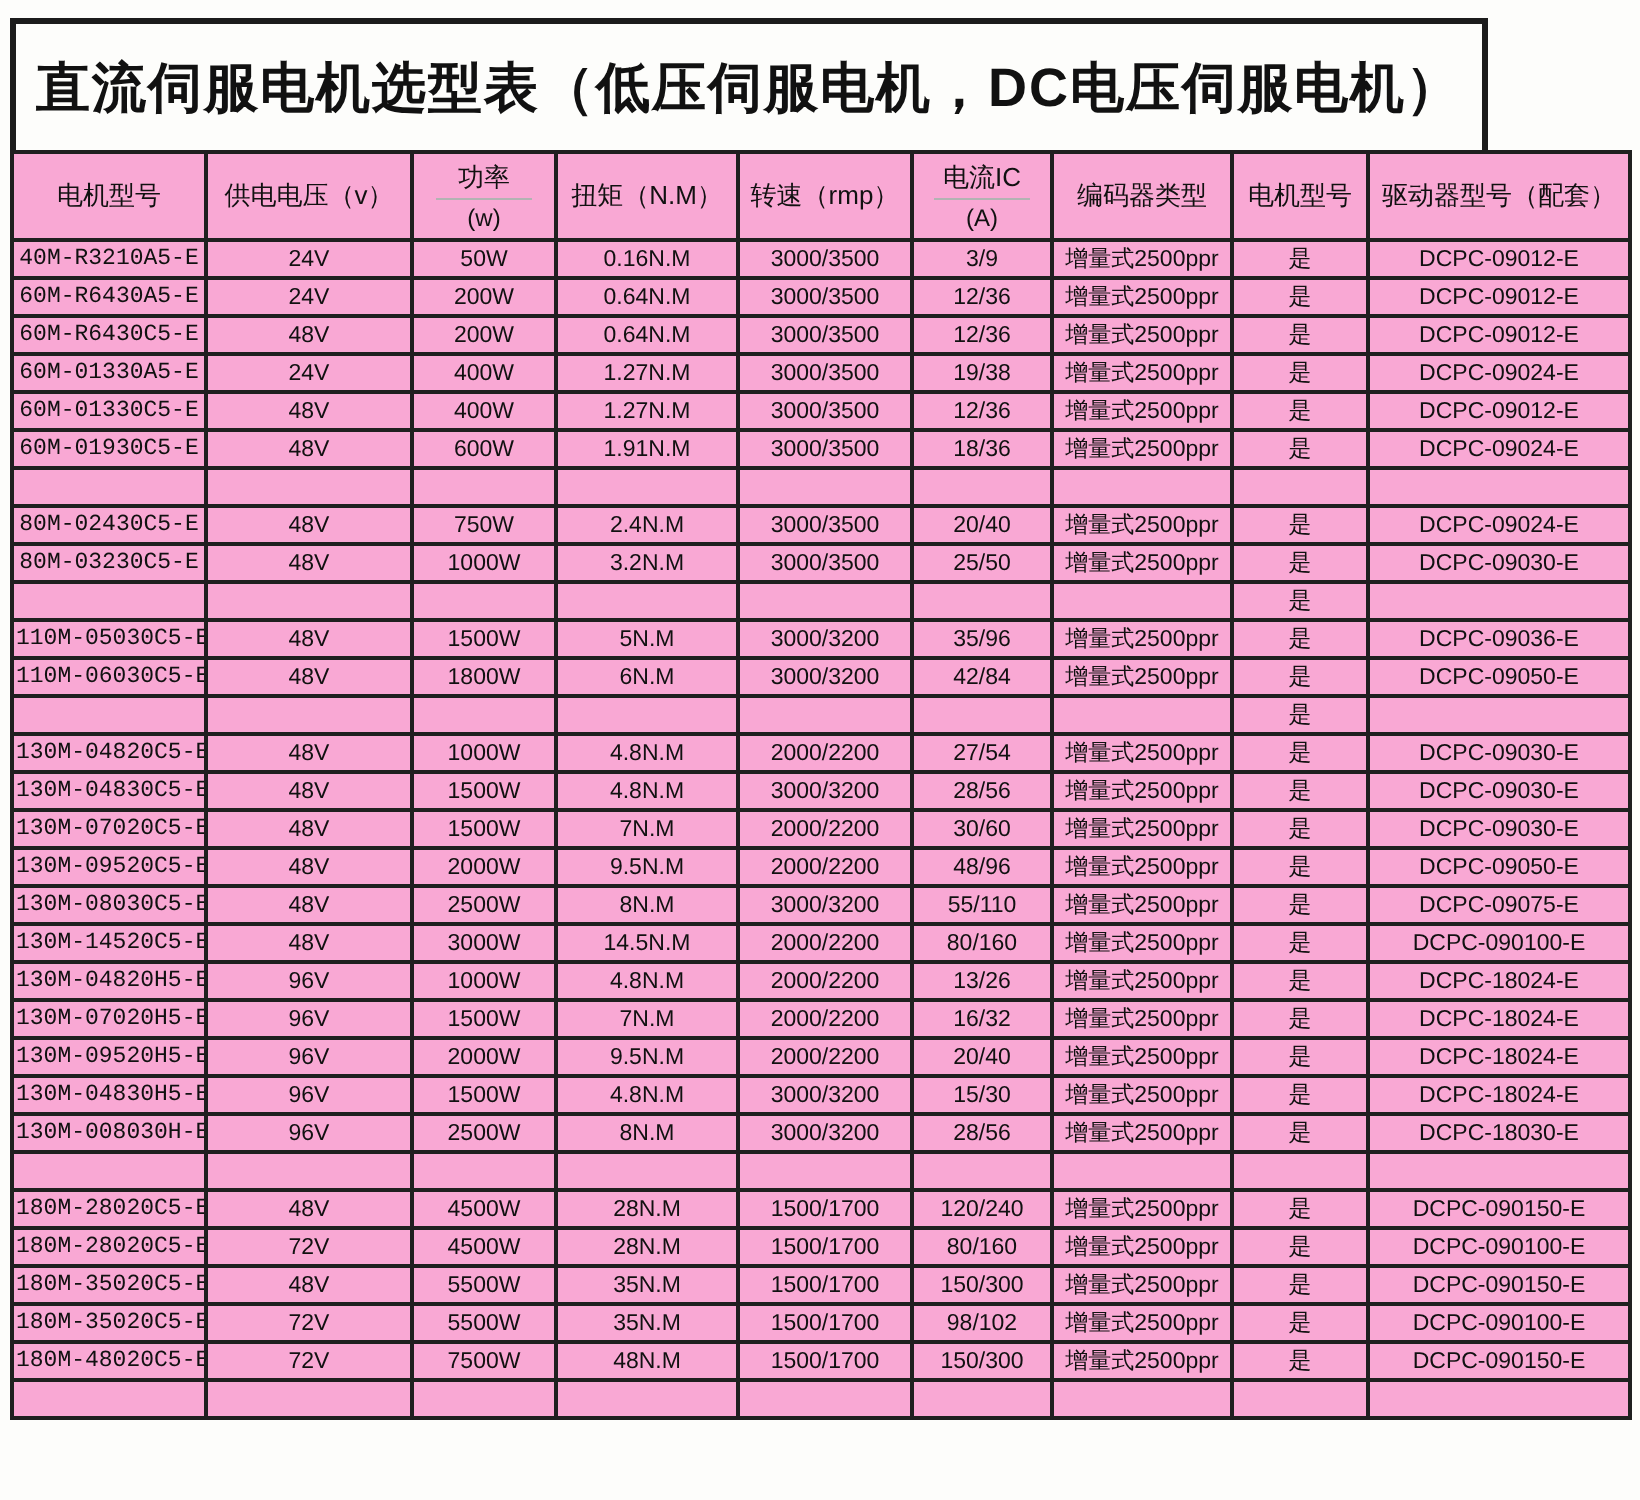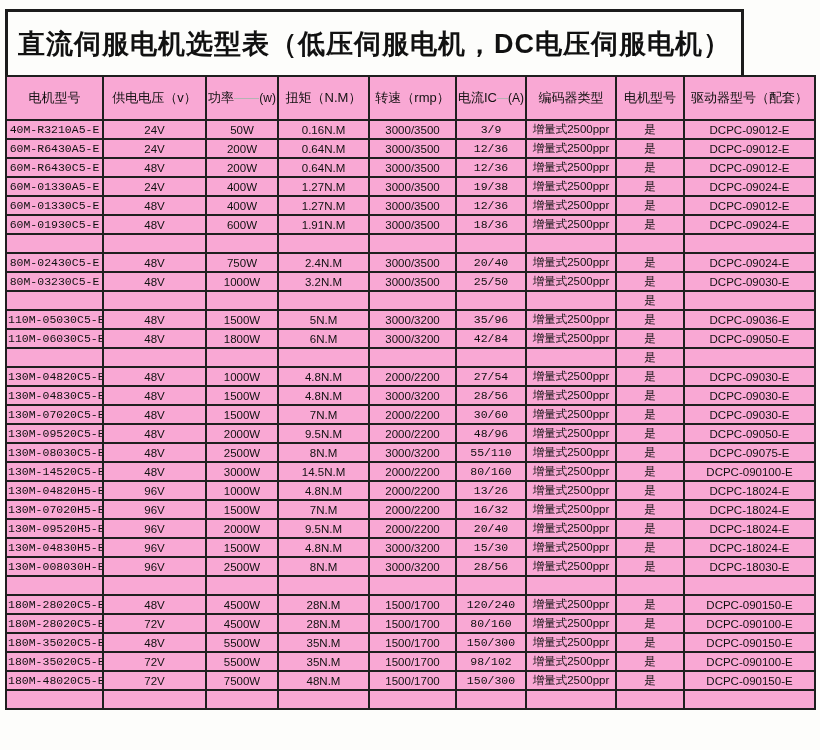--- a/index.html
+++ b/index.html
@@ -51,22 +51,22 @@
     padding: 0 1px;
   }
   table.spec td {
     height: 19px;
     font-size: 11.5px;
     padding: 0 1px;
   }
   td.c-model { font-size: 11.5px; font-family: Liberation Mono, monospace; }
   td.c-encoder { font-size: 11px; margin-left: 40px; }
   td.c-driver { font-size: 11px; }
-  td.c-current { font-size: 11px; font-family: Liberation Mono, monospace; }
-  .h-stack { display: flex; flex-direction: row; align-items: center; justify-content: center; height: 100%; border-radius: 18px; }
+  td.c-current { font-size: 11px; }
+  .h-stack { display: flex; flex-direction: column; align-items: center; justify-content: center; height: 100%; border-radius: 18px; }
   .h-stack .h-top { line-height: 18px; }
   .h-stack .h-sep { width: 72%; border-top: 1px solid #b3b3b3; margin: 1px 0; }
   .h-stack .h-bottom { line-height: 16px; font-size: 12px; }
   tr.blank-row td { color: #111; }
 </style>
 </head>
 <body>
 
 <div class="page">
   <div class="sheet">

